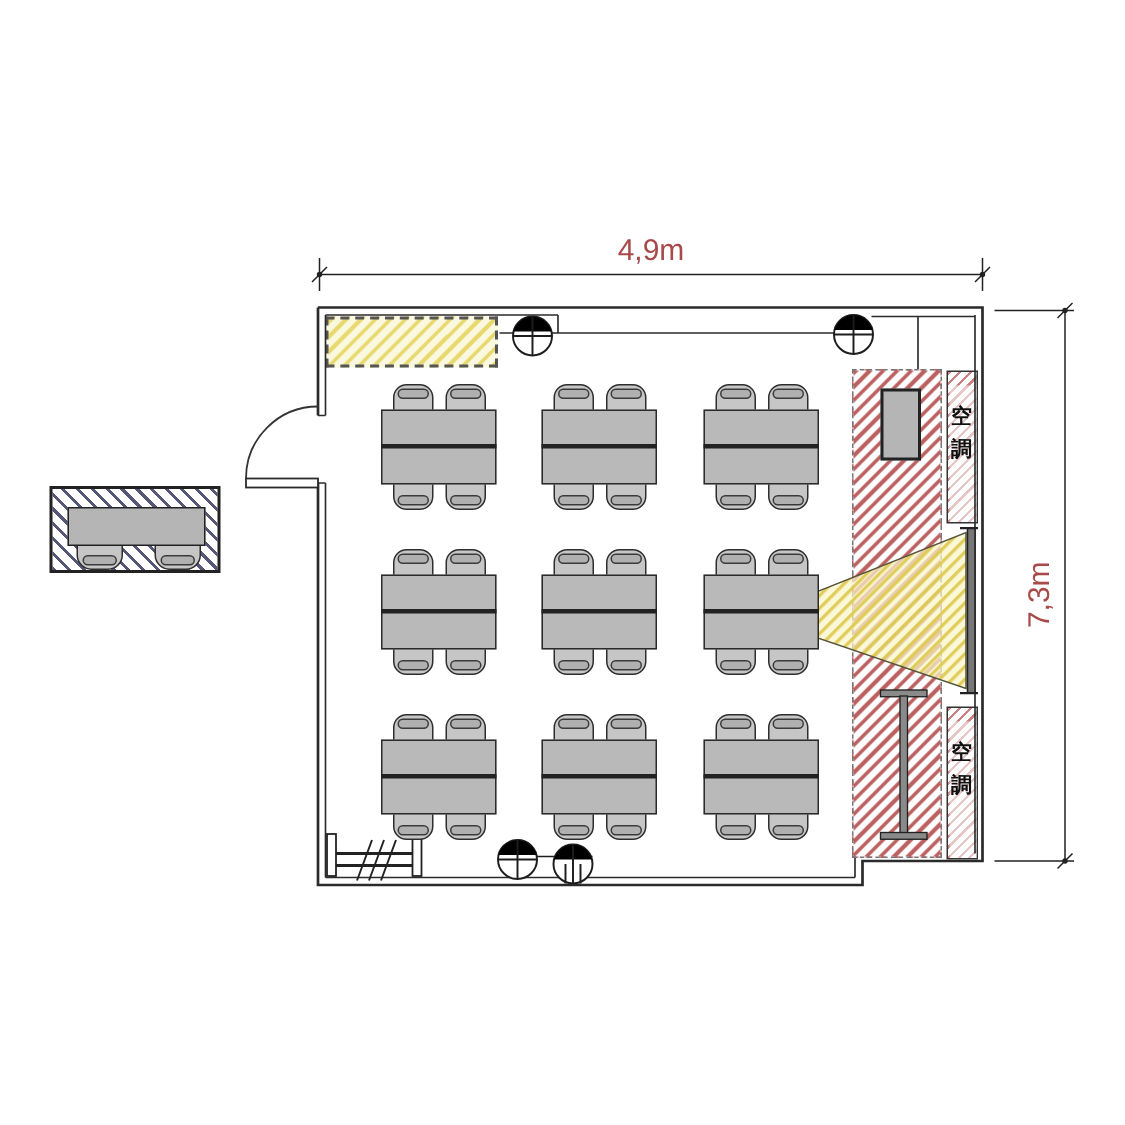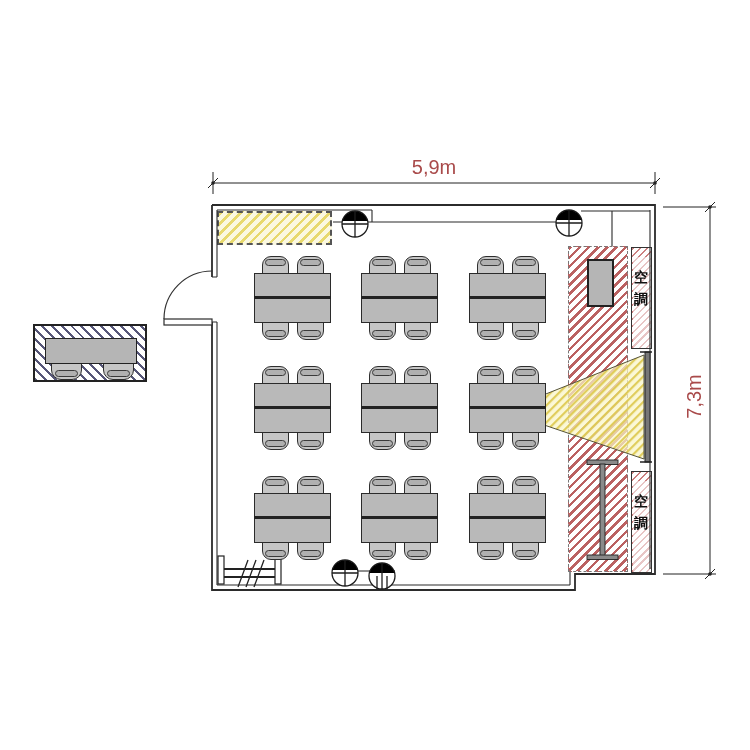--- a/index.html
+++ b/index.html
@@ -199,15 +199,15 @@
       <div class="chair chair-top" style="left: 404px; top: 476px; width: 27px; height: 21px;"></div>
       <div class="chair chair-bottom" style="left: 404px; top: 539px; width: 27px; height: 21px;"></div>
       <div class="ftable" style="left: 361px; top: 493px; width: 77px; height: 50px;"></div>
       <div class="chair chair-top" style="left: 477px; top: 476px; width: 27px; height: 21px;"></div>
       <div class="chair chair-bottom" style="left: 477px; top: 539px; width: 27px; height: 21px;"></div>
       <div class="chair chair-top" style="left: 512px; top: 476px; width: 27px; height: 21px;"></div>
       <div class="chair chair-bottom" style="left: 512px; top: 539px; width: 27px; height: 21px;"></div>
       <div class="ftable" style="left: 469px; top: 493px; width: 77px; height: 50px;"></div>
     </div>
 
-  <div class="dim-label" id="dim-width-label">5,9m</div>
+  <div class="dim-label" id="dim-width-label">4,9m</div>
   <div class="dim-label" id="dim-height-label">7,3m</div>
 </div>
 
 </body></html>

